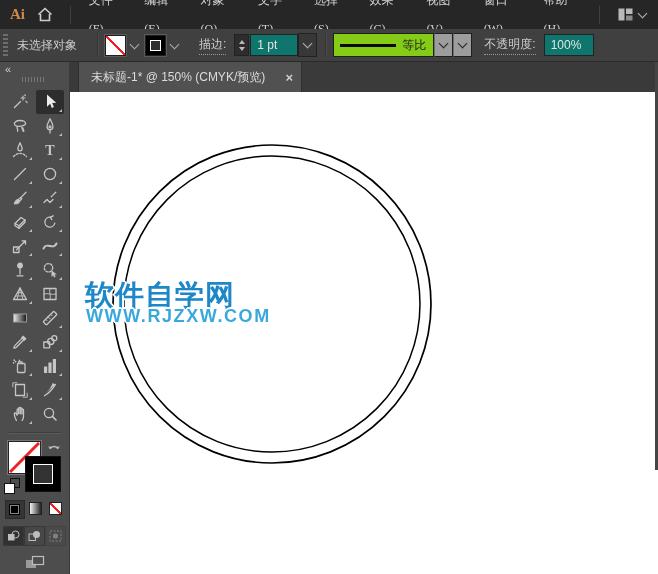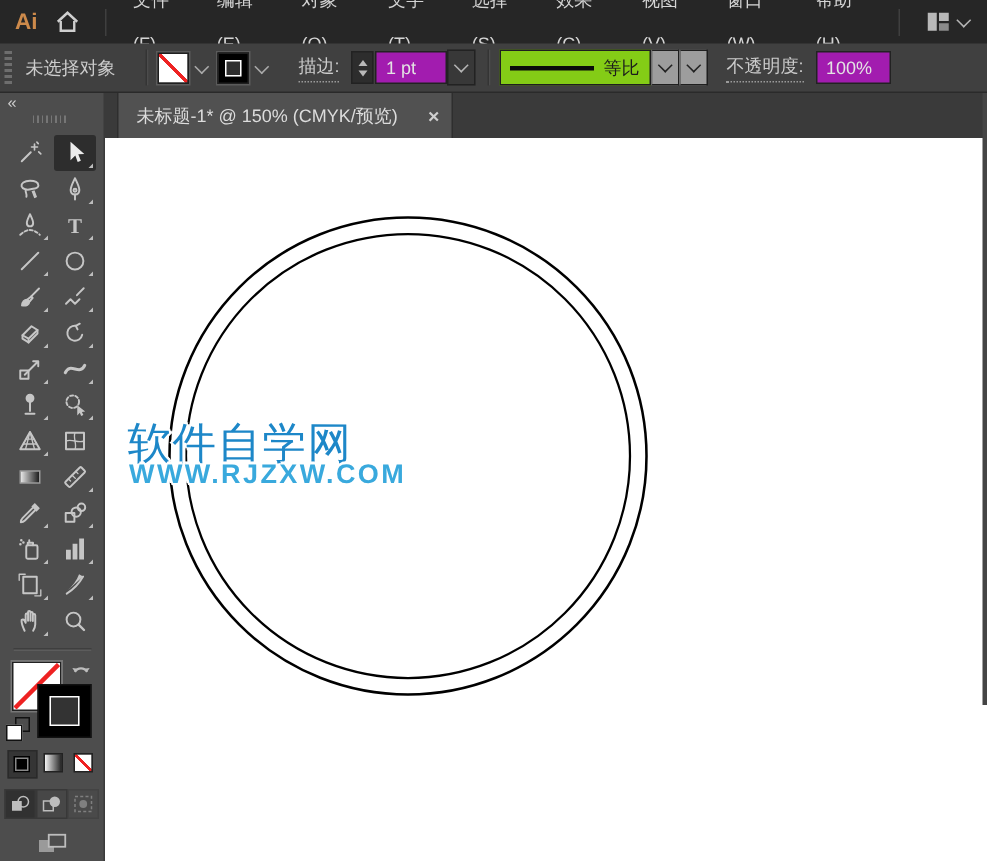--- a/index.html
+++ b/index.html
@@ -1,21 +1,21 @@
 <!DOCTYPE html>
 <html><head>
 <meta charset="utf-8">
 <style>
   html,body{margin:0;padding:0;background:#262626;}
   #app{position:relative;width:658px;height:574px;overflow:hidden;
        font-family:"Liberation Sans","DejaVu Sans",sans-serif;user-select:none;}
 
   
   .menubar{position:absolute;left:0;top:0;width:658px;height:29px;background:#262626;
-           display:flex;align-items:center;color:#d4d4d4;font-size:12px;}
+           display:flex;align-items:center;color:#d4d4d4;font-size:12px;font-family:Liberation Serif, serif;}
   .ai-logo{font-weight:bold;font-size:15px;color:#cd8a4b;margin:0 10px 0 10px;}
   .home-btn{width:22px;height:20px;display:flex;align-items:center;justify-content:center;margin-right:6px;}
   .vsep-menu{width:1px;height:18px;background:#3f3f3f;margin:0 8px;}
   .menu-items{display:flex;align-items:center;}
   .menu-item{padding:0 10px;line-height:29px;cursor:default;}
   .ws-group{margin-left:auto;display:flex;align-items:center;}
   .ws-icon{margin:0 6px 0 10px;}
   .chev{width:6px;height:6px;border-right:1.4px solid #b5b5b5;border-bottom:1.4px solid #b5b5b5;
         transform:rotate(45deg);display:inline-block;margin-right:12px;margin-top:-3px;}
 
@@ -31,21 +31,21 @@
   .swatch-sm.stroke-black{background:#000;}
   .swatch-sm.stroke-black::after{content:"";position:absolute;left:4px;top:4px;right:4px;bottom:4px;
         border:1.5px solid #fff;background:#2e2e2e;}
   .dd-chev{width:6px;height:6px;border-right:1.4px solid #aaa;border-bottom:1.4px solid #aaa;
            transform:rotate(45deg);margin:0 7px 2px 5px;}
   .link-label{border-bottom:1px dotted #9a9a9a;padding-bottom:1px;margin-right:4px;}
   .stepper{width:13px;height:20px;background:#2d2d2d;border:1px solid #222;display:flex;flex-direction:column;
            align-items:center;justify-content:center;gap:3px;margin-left:4px;}
   .tri-up{width:0;height:0;border-left:3.5px solid transparent;border-right:3.5px solid transparent;border-bottom:4px solid #b9b9b9;}
   .tri-dn{width:0;height:0;border-left:3.5px solid transparent;border-right:3.5px solid transparent;border-top:4px solid #b9b9b9;}
-  .field-dark{height:20px;background:#a21caf;border:1px solid #222;color:#e3e3e3;display:flex;
+  .field-dark{height:20px;background:#0f766e;border:1px solid #222;color:#e3e3e3;display:flex;
               align-items:center;padding:0 6px;}
   .field-weight{width:34px;margin-left:1px;}
   .dd-seg-dark{width:17px;height:22px;background:#383838;border:1px solid #222;display:flex;align-items:center;justify-content:center;}
   .dd-seg-dark .c{width:6px;height:6px;border-right:1.5px solid #b5b5b5;border-bottom:1.5px solid #b5b5b5;transform:rotate(45deg);margin-top:-3px;}
   .combo-light{height:22px;background:#84cc16;border:1px solid #1f1f1f;display:flex;align-items:center;color:#1c1c1c;}
   .profile-line{width:56px;height:3px;background:#0a0a0a;margin:0 6px;}
   .dd-seg-gray{width:17px;height:22px;background:#9d9d9d;border:1px solid #1f1f1f;border-left:1px solid #6f6f6f;
                display:flex;align-items:center;justify-content:center;}
   .dd-seg-gray .c{width:6px;height:6px;border-right:1.5px solid #222;border-bottom:1.5px solid #222;transform:rotate(45deg);margin-top:-3px;}
   .brush-dot{width:5px;height:5px;border-radius:50%;background:#0a0a0a;margin:0 7px 0 9px;}
@@ -96,21 +96,21 @@
   .modes{display:flex;justify-content:center;margin-top:7px;}
   .mode-btn{width:19px;height:18px;background:#474747;border:1px solid #383838;display:flex;align-items:center;justify-content:center;}
   .mode-btn.active{background:#313131;}
   .mode-btn.dim{opacity:.45;}
 
   .screen-mode{margin-top:8px;display:flex;justify-content:center;}
 
   
   .canvas{position:absolute;left:70px;top:92px;width:588px;height:482px;background:#ffffff;overflow:hidden;}
   .art{position:absolute;left:0;top:0;}
-  .wm-title{position:absolute;left:15px;top:184px;font-size:29px;font-weight:normal;letter-spacing:1px;
+  .wm-title{position:absolute;left:15px;top:184px;font-size:29px;font-weight:bold;letter-spacing:1px;
             color:#1d87c8;white-space:nowrap;
             text-shadow:-2px 0 0 #fff,2px 0 0 #fff,0 -2px 0 #fff,0 2px 0 #fff,
                         -1px -1px 0 #fff,1px -1px 0 #fff,-1px 1px 0 #fff,1px 1px 0 #fff;}
   .wm-url{position:absolute;left:16px;top:214px;font-size:18px;font-weight:bold;letter-spacing:1.6px;
           color:#39a9dd;white-space:nowrap;
           text-shadow:-2px 0 0 #fff,2px 0 0 #fff,0 -2px 0 #fff,0 2px 0 #fff,
                       -1px -1px 0 #fff,1px -1px 0 #fff,-1px 1px 0 #fff,1px 1px 0 #fff;}
   .right-strip{position:absolute;right:0;top:62px;width:3px;height:408px;background:#454545;}
 </style>
 </head>

